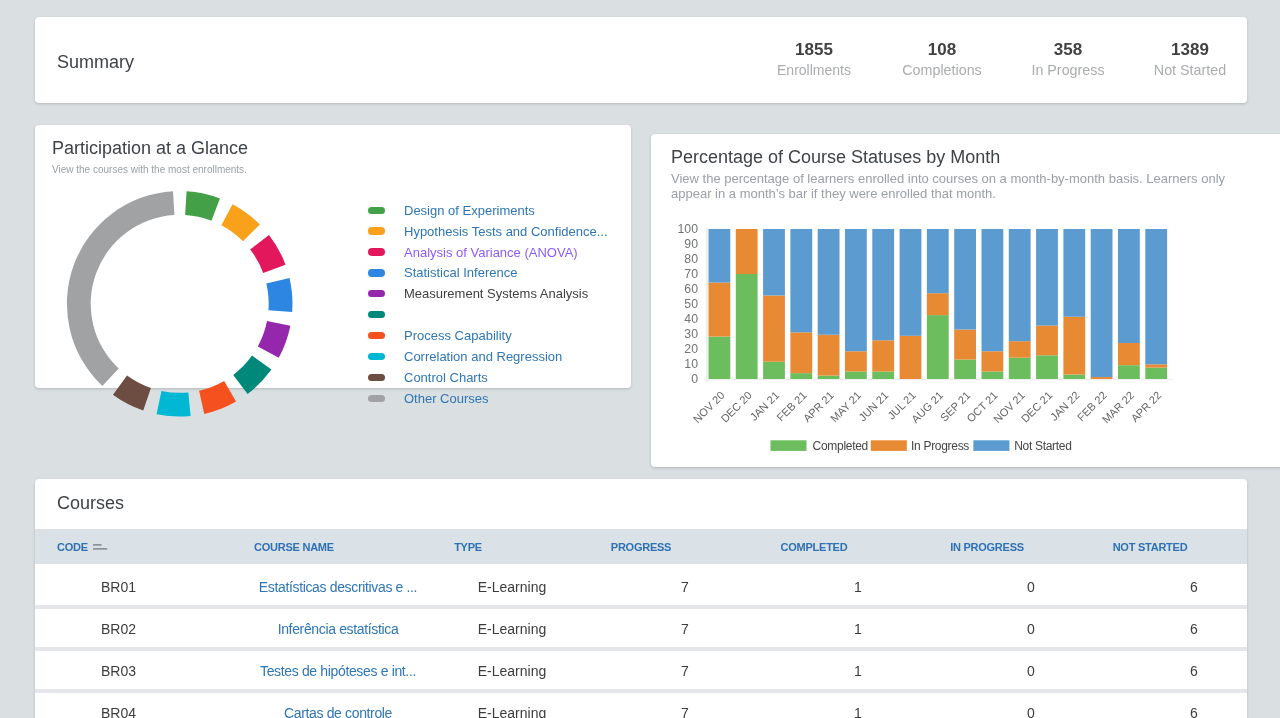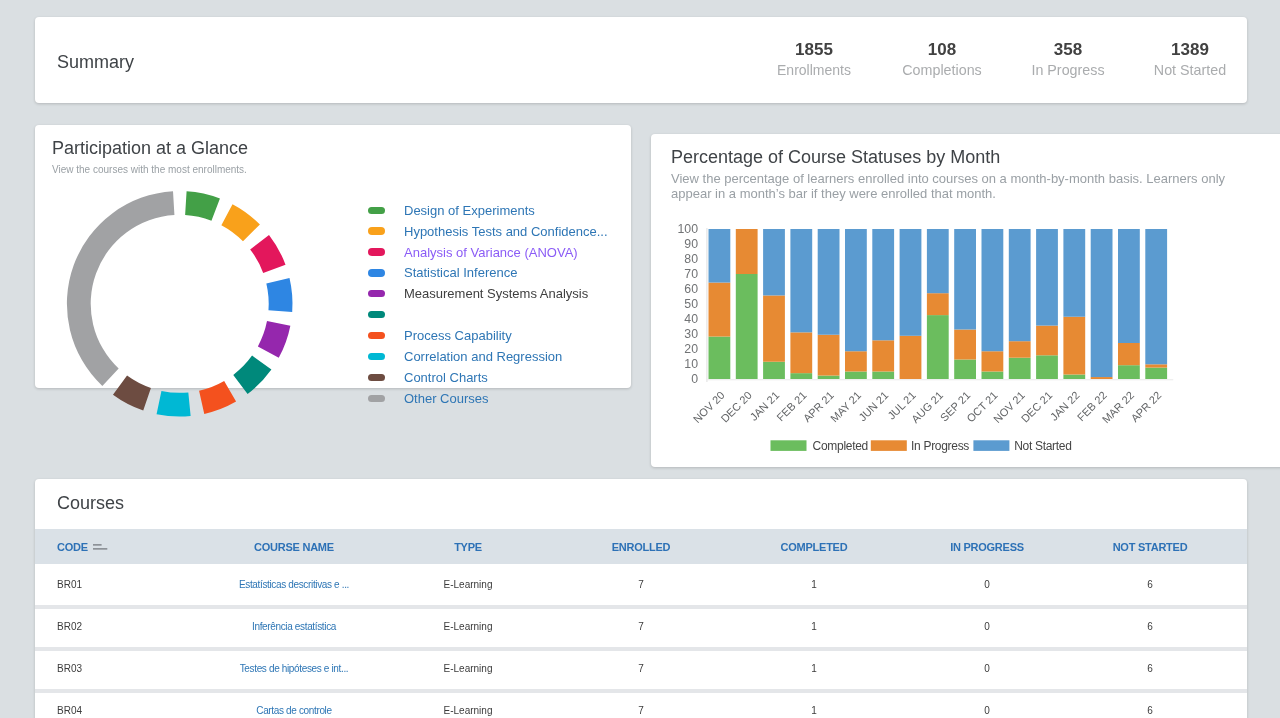--- a/index.html
+++ b/index.html
@@ -1,20 +1,20 @@
 <!DOCTYPE html>
 <html><head><meta charset="utf-8"><style>
 * { margin:0; padding:0; box-sizing:border-box; }
 html,body { width:1280px; height:718px; overflow:hidden;
   font-family:"Liberation Sans", sans-serif; background:#dadfe2; }
 .card { position:absolute; background:#fff; border-radius:4px;
   box-shadow:0 1px 3px rgba(0,0,0,0.18); }
 .th { position:absolute; top:0; font-size:11px; font-weight:bold; color:#2d71b6;
   letter-spacing:-0.25px; white-space:nowrap; }
-.td { position:absolute; top:0; font-size:10px; color:#3c3c3c; white-space:nowrap; }
+.td { position:absolute; top:0; font-size:14px; color:#3c3c3c; white-space:nowrap;margin-left:44px; }
 .link { color:#2e76b5; letter-spacing:-0.35px; }
 .trow { position:absolute; left:0; width:1212px; height:42px; }
 .sep { position:absolute; left:0; width:1212px; height:4px; background:#e4e6e9; }
 .trow .td { top:14.5px; }
 </style></head><body>
 
 <div class="card" style="left:35px;top:17px;width:1212px;height:86px">
   <div style="position:absolute;left:22px;top:35px;font-size:18px;color:#3f4347">Summary</div>
   <div style="position:absolute;left:679px;top:23px;width:200px;text-align:center">
     <div style="font-size:17px;color:#414141;font-weight:bold">1855</div>
@@ -161,21 +161,21 @@
     </svg>
 </div>
 
 <div class="card" style="left:35px;top:479px;width:1212px;height:280px">
   <div style="position:absolute;left:22px;top:14px;font-size:18px;color:#3f4347">Courses</div>
   <div style="position:absolute;left:0;top:50px;width:1212px;height:35px;background:#dae1e7">
     <div style="position:absolute;left:0;top:12px;width:1212px">
         <span class="th" style="left:22px">CODE</span>
         <span class="th" style="left:259px;transform:translateX(-50%)">COURSE NAME</span>
         <span class="th" style="left:433px;transform:translateX(-50%)">TYPE</span>
-        <span class="th" style="left:606px;transform:translateX(-50%)">ENROLLED</span>
+        <span class="th" style="left:606px;transform:translateX(-50%)">PROGRESS</span>
         <span class="th" style="left:779px;transform:translateX(-50%)">COMPLETED</span>
         <span class="th" style="left:952px;transform:translateX(-50%)">IN PROGRESS</span>
         <span class="th" style="left:1115px;transform:translateX(-50%)">NOT STARTED</span>
         <svg style="position:absolute;left:58px;top:2px" width="16" height="12" viewBox="0 0 16 12">
           <rect x="0" y="1" width="8.6" height="1.7" fill="#8d9298"></rect>
           <rect x="0" y="5" width="14.3" height="1.7" fill="#8d9298"></rect>
         </svg>
       </div>
   </div>
   <div class="trow" style="top:85px">

